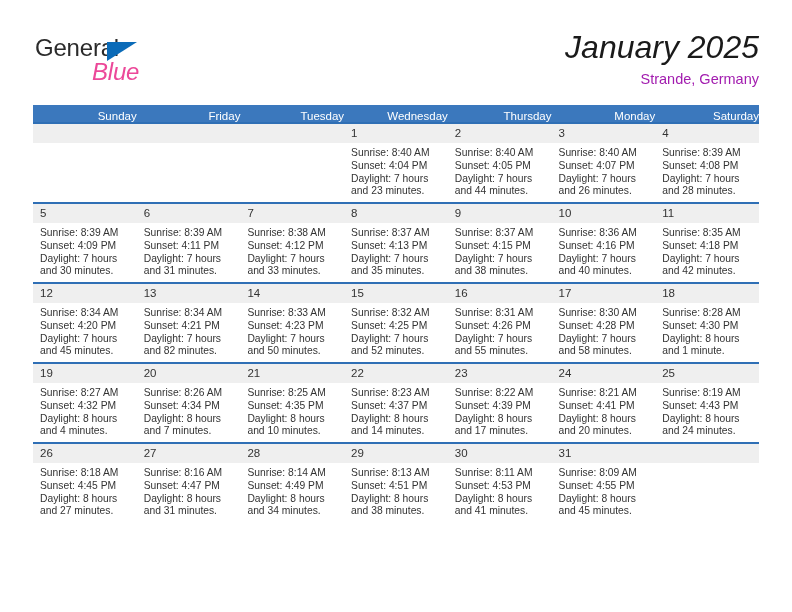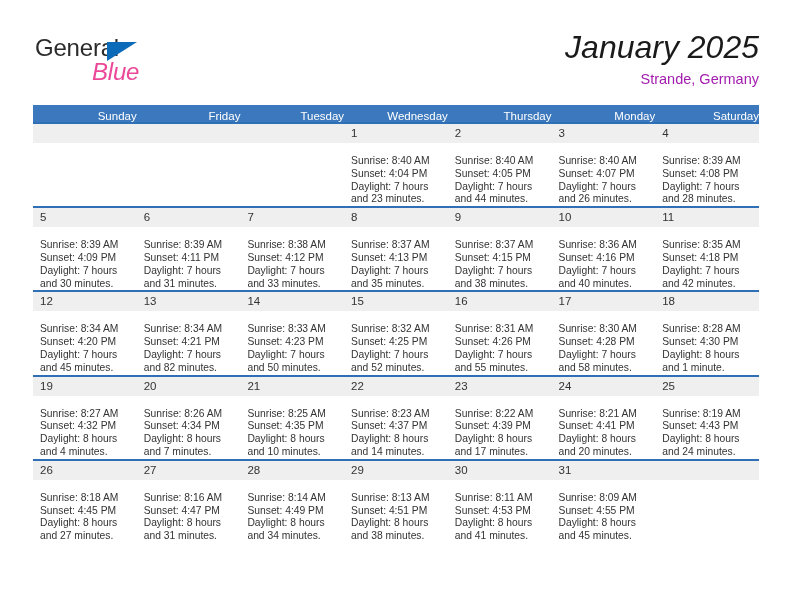--- a/index.html
+++ b/index.html
@@ -120,21 +120,21 @@
     font-size: 11.5px;
     color: #333333;
     padding: 3px 0 4px 7px;
     line-height: 12px;
     min-height: 12px;
   }
   .daynum.empty {
     color: transparent;
   }
   .details {
-    padding: 12px 6px 0 7px;
+    padding: 4px 6px 0 7px;
     font-size: 10.3px;
     line-height: 12.8px;
     color: #333333;
   }
   .details div {
     white-space: nowrap;
   }
 </style>
 </head>
 <body>

